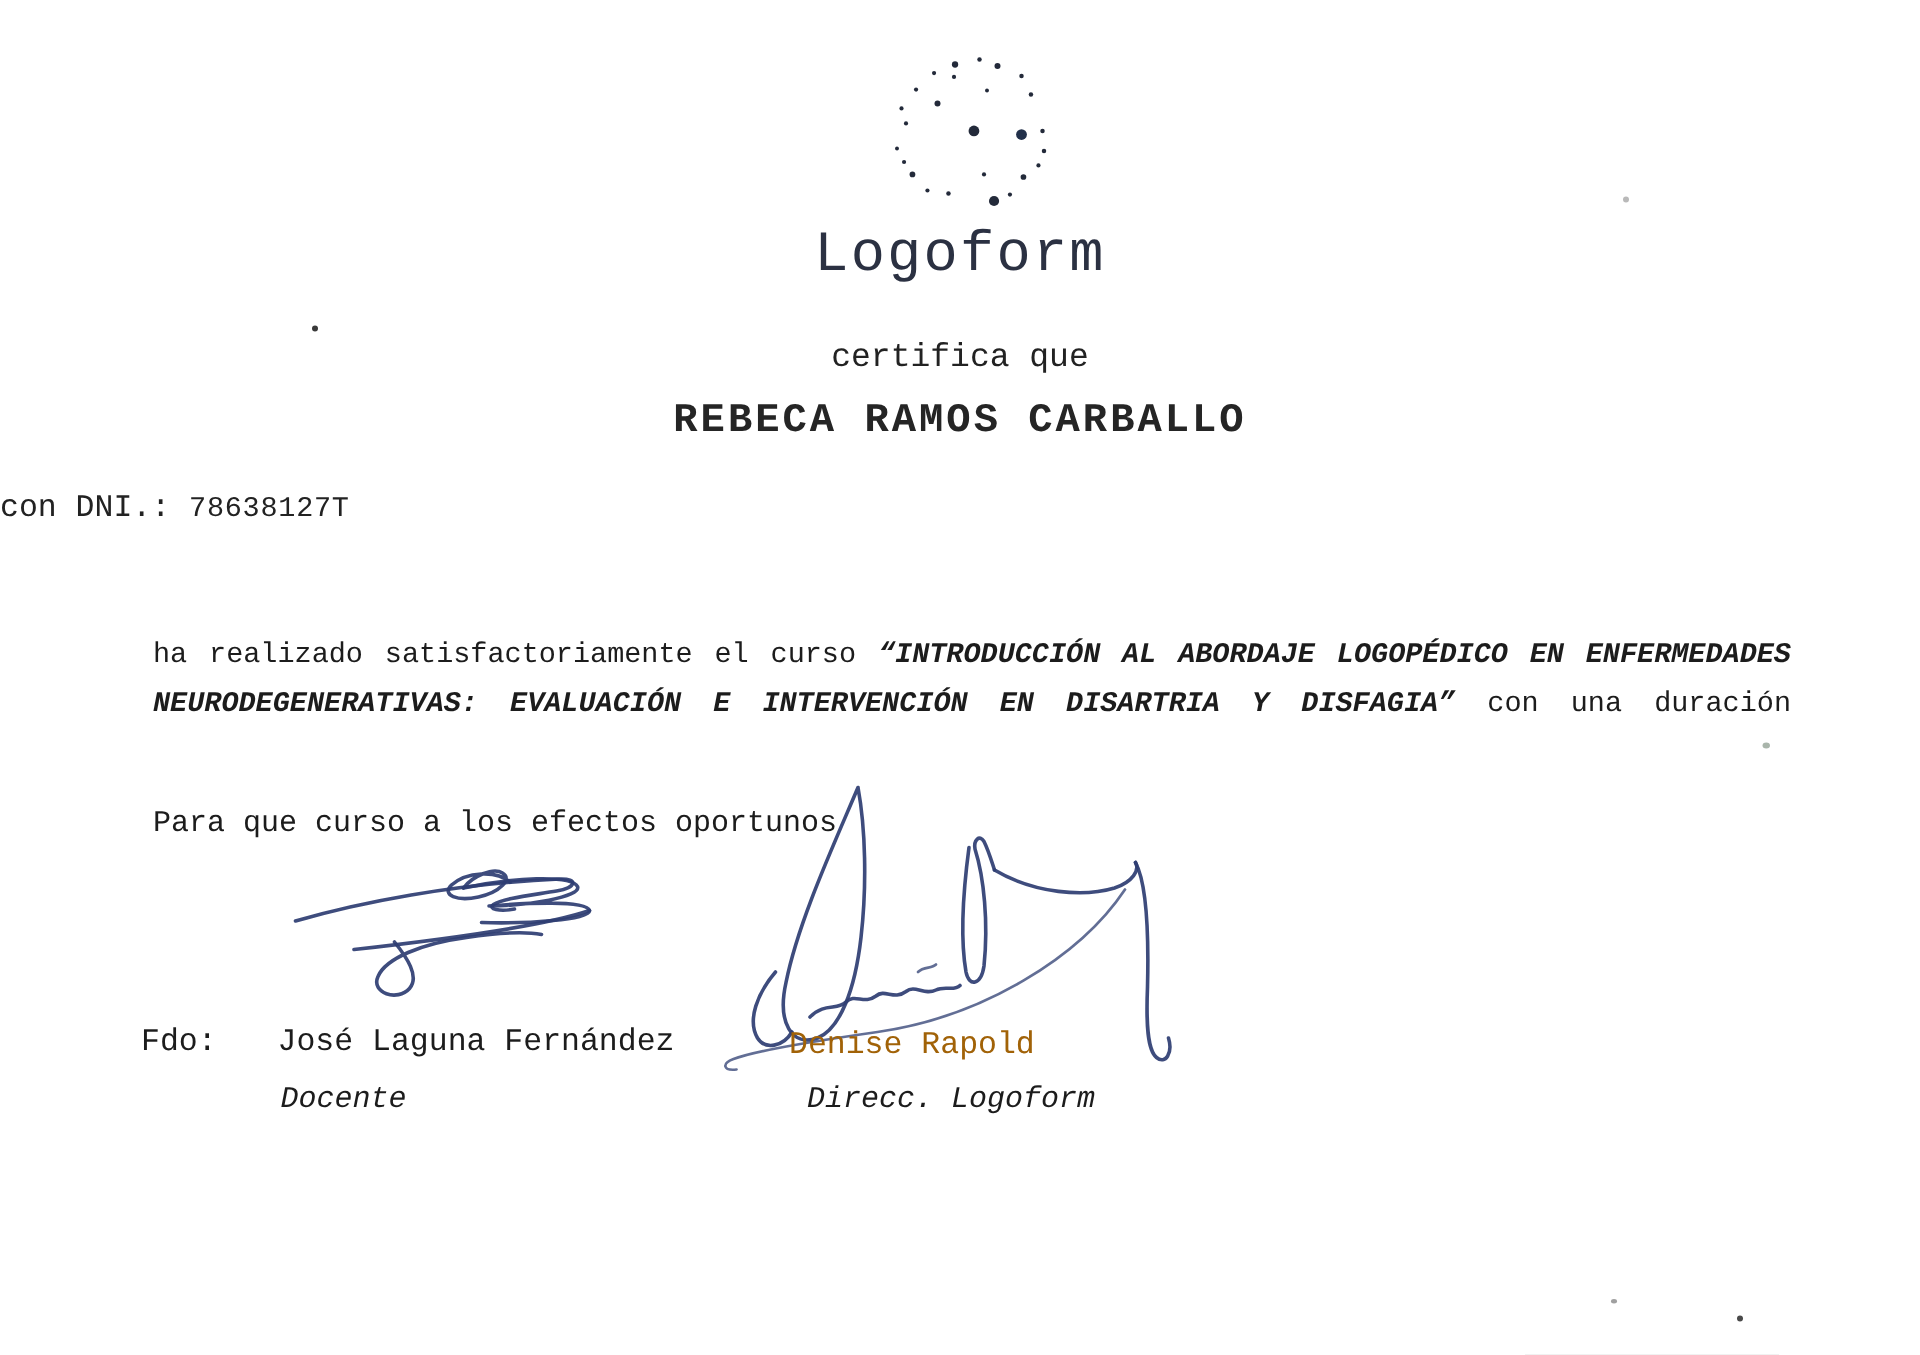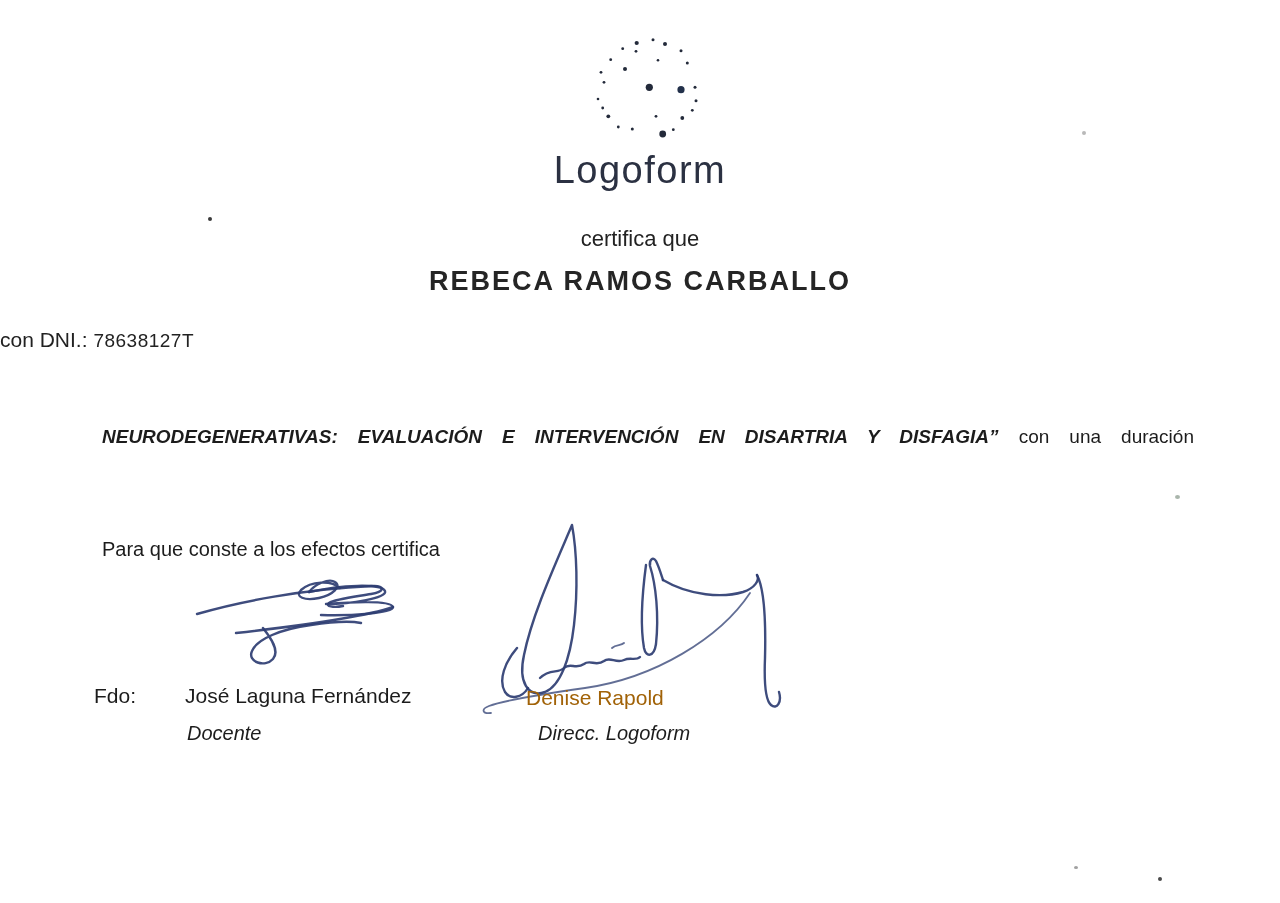--- a/index.html
+++ b/index.html
@@ -3,21 +3,21 @@
 <meta charset="utf-8">
 <style>
   * { margin: 0; padding: 0; box-sizing: border-box; }
   html, body { background: #e8e8e8; }
   .page {
     position: relative;
     width: 1280px;
     height: 903px;
     background: #ffffff;
     overflow: hidden;
-    font-family: Liberation Sans, sans-serif;
+    font-family: Liberation Mono, monospace;
     color: #1f1f1f;
   }
   
   .logo-dots {
     position: absolute;
     left: 576px; top: 26px;
     width: 144px; height: 122px;
   }
   .logo-wordmark {
     position: absolute;
@@ -131,25 +131,28 @@
 
   <div class="certifica">certifica que</div>
   <div class="recipient">REBECA RAMOS CARBALLO</div>
   <div class="dni-line">
     <span>con DNI.:</span>
     <span class="dni-value">78638127T</span>
   </div>
 
   <div class="body-par">
     <div class="line-just">
+      <span>ha realizado satisfactoriamente el curso </span><span class="course-title">“INTRODUCCIÓN AL ABORDAJE LOGOPÉDICO EN ENFERMEDADES</span>
+    </div>
+    <div class="line-just">
       <span class="course-title">NEURODEGENERATIVAS: EVALUACIÓN E INTERVENCIÓN EN DISARTRIA Y DISFAGIA”</span><span> con una duración</span>
     </div>
   </div>
 
-  <div class="closing">Para que conste a los efectos certifica</div>
+  <div class="closing">Para que curso a los efectos oportunos</div>
 
   <svg class="sig-svg sig-left" viewBox="0 0 225 100" aria-hidden="true">
     <path class="ink" d="M14,42 C55,30 120,17 190,14 C203,13.5 201,20 188,22 C170,25 152,27 146,31 C142,34 150,36 160,34"></path>
     <path class="ink" d="M157,16 C148,8 128,9 118,18 C111,25 122,29 136,26 C150,23 159,14 152,10 C146,6 132,12 126,20"></path>
     <path class="ink" d="M126,20 C158,13 198,11 202,19 C205,26 168,32 143,32 C168,30 208,28 210,35 C211,41 168,44 138,43"></path>
     <path class="ink" d="M210,35 C178,46 98,56 53,61"></path>
     <path class="ink" d="M80,56 C88,66 97,79 90,87 C82,96 64,90 69,79 C74,67 98,57 128,53 C148,50 168,49 178,51"></path>
   </svg>
 
   <svg class="sig-svg sig-mid" viewBox="0 0 345 218" aria-hidden="true">

